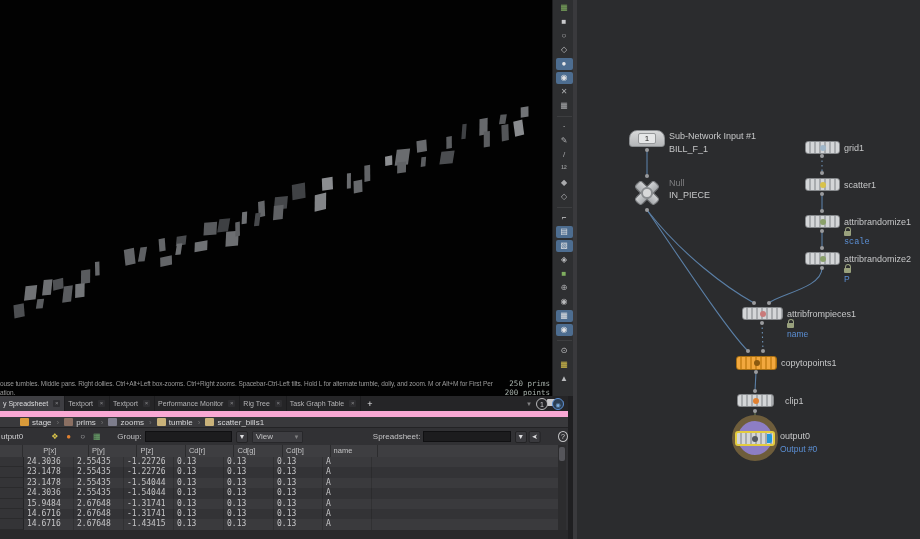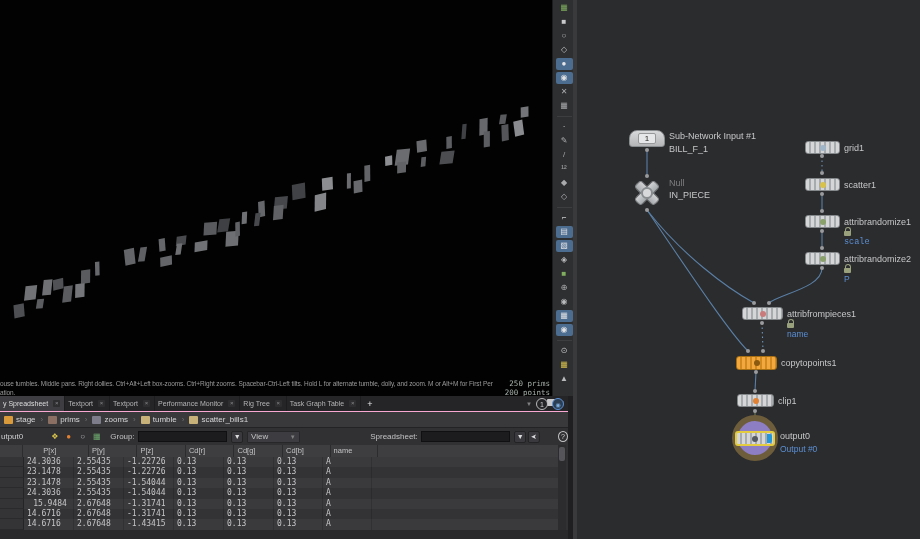--- a/index.html
+++ b/index.html
@@ -55,21 +55,21 @@
   .tab{display:flex;align-items:center;padding:0 4px 0 3px;color:#b4b4b6;font-size:7px;white-space:nowrap;
        border-right:1px solid #1d1d1f;}
   .tab.active{background:#3e3e42;color:#dcdcde;}
   .tclose{margin-left:5px;width:7px;height:7px;font-size:6px;line-height:7px;text-align:center;
        color:#8a8a8c;background:#2e2e31;border-radius:1px;}
   #addtab{color:#e6e6e8;font-size:9px;padding:0 6px;display:flex;align-items:center;}
   #panemenu{position:absolute;right:3px;top:3px;display:flex;align-items:center;gap:4px;}
   #panemenu .sq{width:8px;height:7px;background:#c9c9cb;border-radius:1px;}
   #panemenu .dd{color:#9a9a9c;font-size:6px;}
   #crumbrow{position:absolute;left:0;top:15px;width:568px;height:16px;background:#39393c;
-       border-top:1px solid #f9a8d4;display:flex;align-items:center;padding-left:4px;box-sizing:border-box;}
+       border-top:6px solid #f9a8d4;display:flex;align-items:center;padding-left:20px;box-sizing:border-box;}
   .crumb{display:flex;align-items:center;gap:3px;color:#d6d6d8;font-size:8px;white-space:nowrap;}
   .cicon{width:9px;height:8px;border-radius:1px;}
   .csep{color:#6e6e70;font-size:8px;margin:0 5px;}
   #crumb-right{position:absolute;right:4px;top:1px;display:flex;align-items:center;gap:4px;height:14px;}
   .circ1{width:12px;height:12px;border:1px solid #b8b8ba;border-radius:50%;color:#d0d0d2;font-size:7px;
        display:flex;align-items:center;justify-content:center;box-sizing:border-box;}
   .circ2{width:12px;height:12px;border:1px solid #5b8fd4;border-radius:50%;background:#2c3e52;box-sizing:border-box;
        display:flex;align-items:center;justify-content:center;color:#7fb0e0;font-size:6px;}
   .ddarrow{color:#808082;font-size:6px;}
   #toolrow{position:absolute;left:0;top:31px;width:568px;height:17px;background:#313134;
@@ -266,21 +266,21 @@
         <div class="nodelbl" style="left: 210px; top: 309px;">attribfrompieces1</div>
         <div class="locki" style="left: 210px; top: 323px;"></div>
         <div class="nodelbl blue" style="left: 210px; top: 329px;">name</div>
         <div class="nstripe orange" style="left: 159px; top: 356px; width: 41px; height: 14px;">
           <div class="nicon" style="width: 6px; height: 6px; background: rgb(138, 90, 16);"></div>
         </div>
         <div class="nodelbl" style="left: 204px; top: 358px;">copytopoints1</div>
         <div class="nstripe" style="left: 160px; top: 394px; width: 37px; height: 13px;">
           <div class="nicon" style="width: 6px; height: 6px; background: rgb(224, 128, 48);"></div>
         </div>
-        <div class="nodelbl" style="left: 201px; top: 396px; text-align: center;">clip1</div>
+        <div class="nodelbl" style="left: 208px; top: 396px; text-align: center;">clip1</div>
         <div class="halo" style="left: 155px; top: 415px; width: 46px; height: 46px;"></div>
         <div class="nstripe sel" style="left: 158px; top: 431px; width: 40px; height: 15px;">
           <div class="ncap"></div>
           <div class="nicon" style="width: 6px; height: 6px; background: rgb(85, 90, 96);"></div>
         </div>
         <div class="nodelbl" style="left: 203px; top: 431px;">output0</div>
         <div class="nodelbl blue" style="left: 203px; top: 444px;">Output #0</div>
       </div>
   </div>
 
@@ -348,21 +348,21 @@
       <div class="circ2">◉</div>
     </div>
     <div id="toolrow">
       <span style="padding-left:1px;color:#cfcfd1;">utput0</span>
       <span id="tool-icons" style="display:flex;gap:3px;margin-left:26px;">
           <span class="tico" style="color: rgb(216, 194, 74);">❖</span>
           <span class="tico" style="color: rgb(224, 128, 48);">●</span>
           <span class="tico" style="color: rgb(185, 186, 188);">○</span>
           <span class="tico" style="color: rgb(111, 174, 111);">▦</span>
         </span>
-      <span style="margin-left:8px;">Group:</span>
+      <span style="margin-left:15px;">Group:</span>
       <span class="tfield" style="width:100px;margin-left:3px;"></span>
       <span class="tbtn" style="margin-left:4px;">▼</span>
       <span class="tdrop" style="width:58px;margin-left:4px;">
         <span>View</span>
           <span class="ddarrow">▼</span>
       </span>
       <span class="tdrop" style="width:60px;margin-left:8px;color:#6e6e70;margin-top:28px;">
         <span>Intrinsics</span>
           <span class="ddarrow">▼</span>
       </span>
@@ -423,21 +423,21 @@
           <div class="tcell" style="width: 50px;">2.55435</div>
           <div class="tcell" style="width: 50px;">-1.54044</div>
           <div class="tcell" style="width: 50px;">0.13</div>
           <div class="tcell" style="width: 50px;">0.13</div>
           <div class="tcell" style="width: 49px;">0.13</div>
           <div class="tcell" style="width: 49px;">A</div>
           <div class="tcell" style="width: 194px; border-right: none;"></div>
         </div>
         <div class="trow odd">
           <div class="tcell rowhdr" style="width: 24px;"></div>
-          <div class="tcell" style="width: 50px; text-align: center;">15.9484</div>
+          <div class="tcell" style="width: 50px;">15.9484</div>
           <div class="tcell" style="width: 50px;">2.67648</div>
           <div class="tcell" style="width: 50px;">-1.31741</div>
           <div class="tcell" style="width: 50px;">0.13</div>
           <div class="tcell" style="width: 50px;">0.13</div>
           <div class="tcell" style="width: 49px;">0.13</div>
           <div class="tcell" style="width: 49px;">A</div>
           <div class="tcell" style="width: 194px; border-right: none;"></div>
         </div>
         <div class="trow even">
           <div class="tcell rowhdr" style="width: 24px;"></div>

